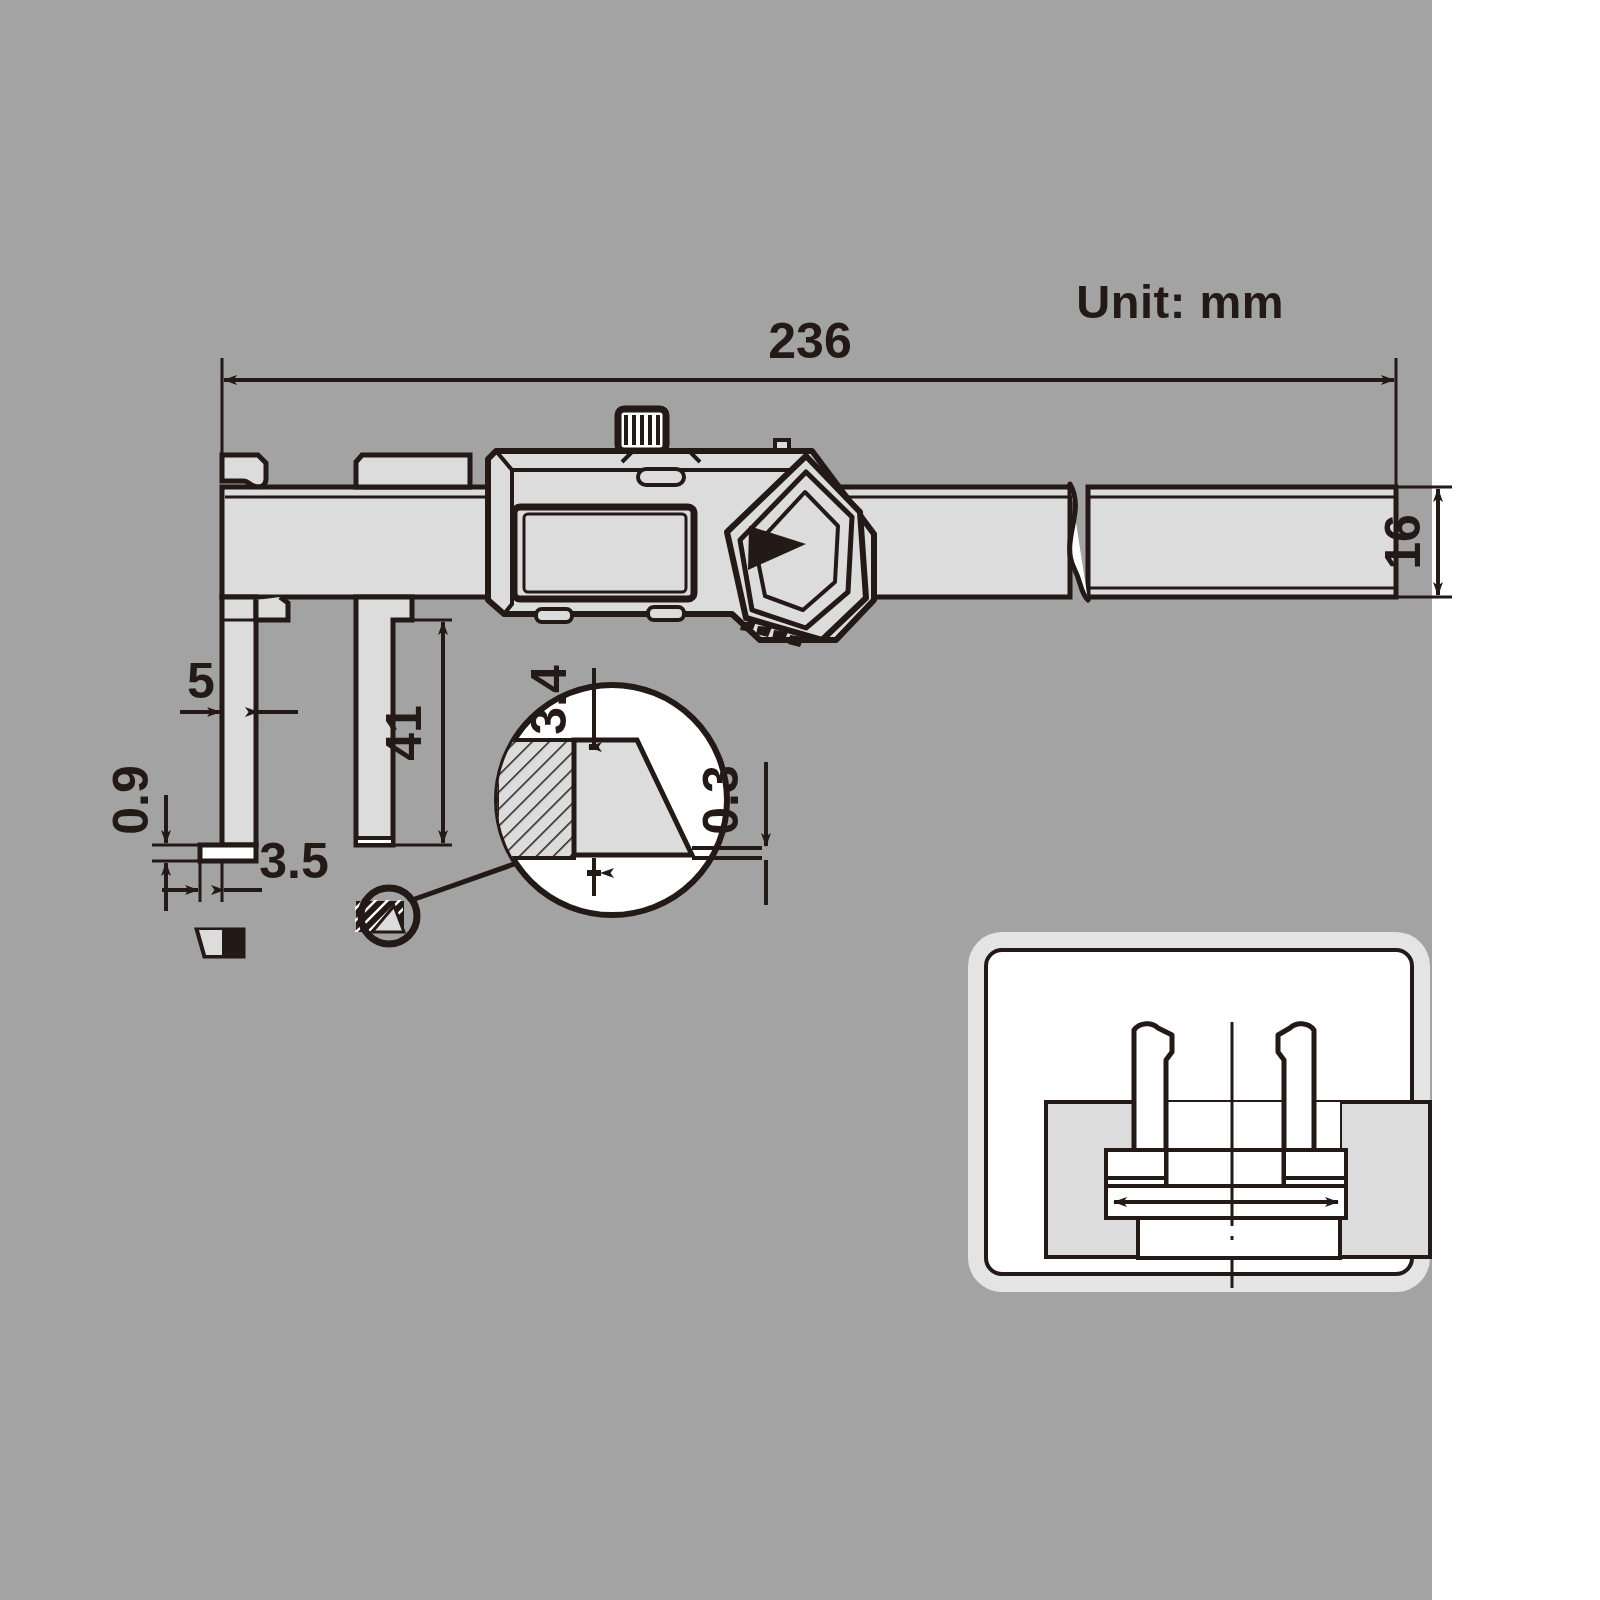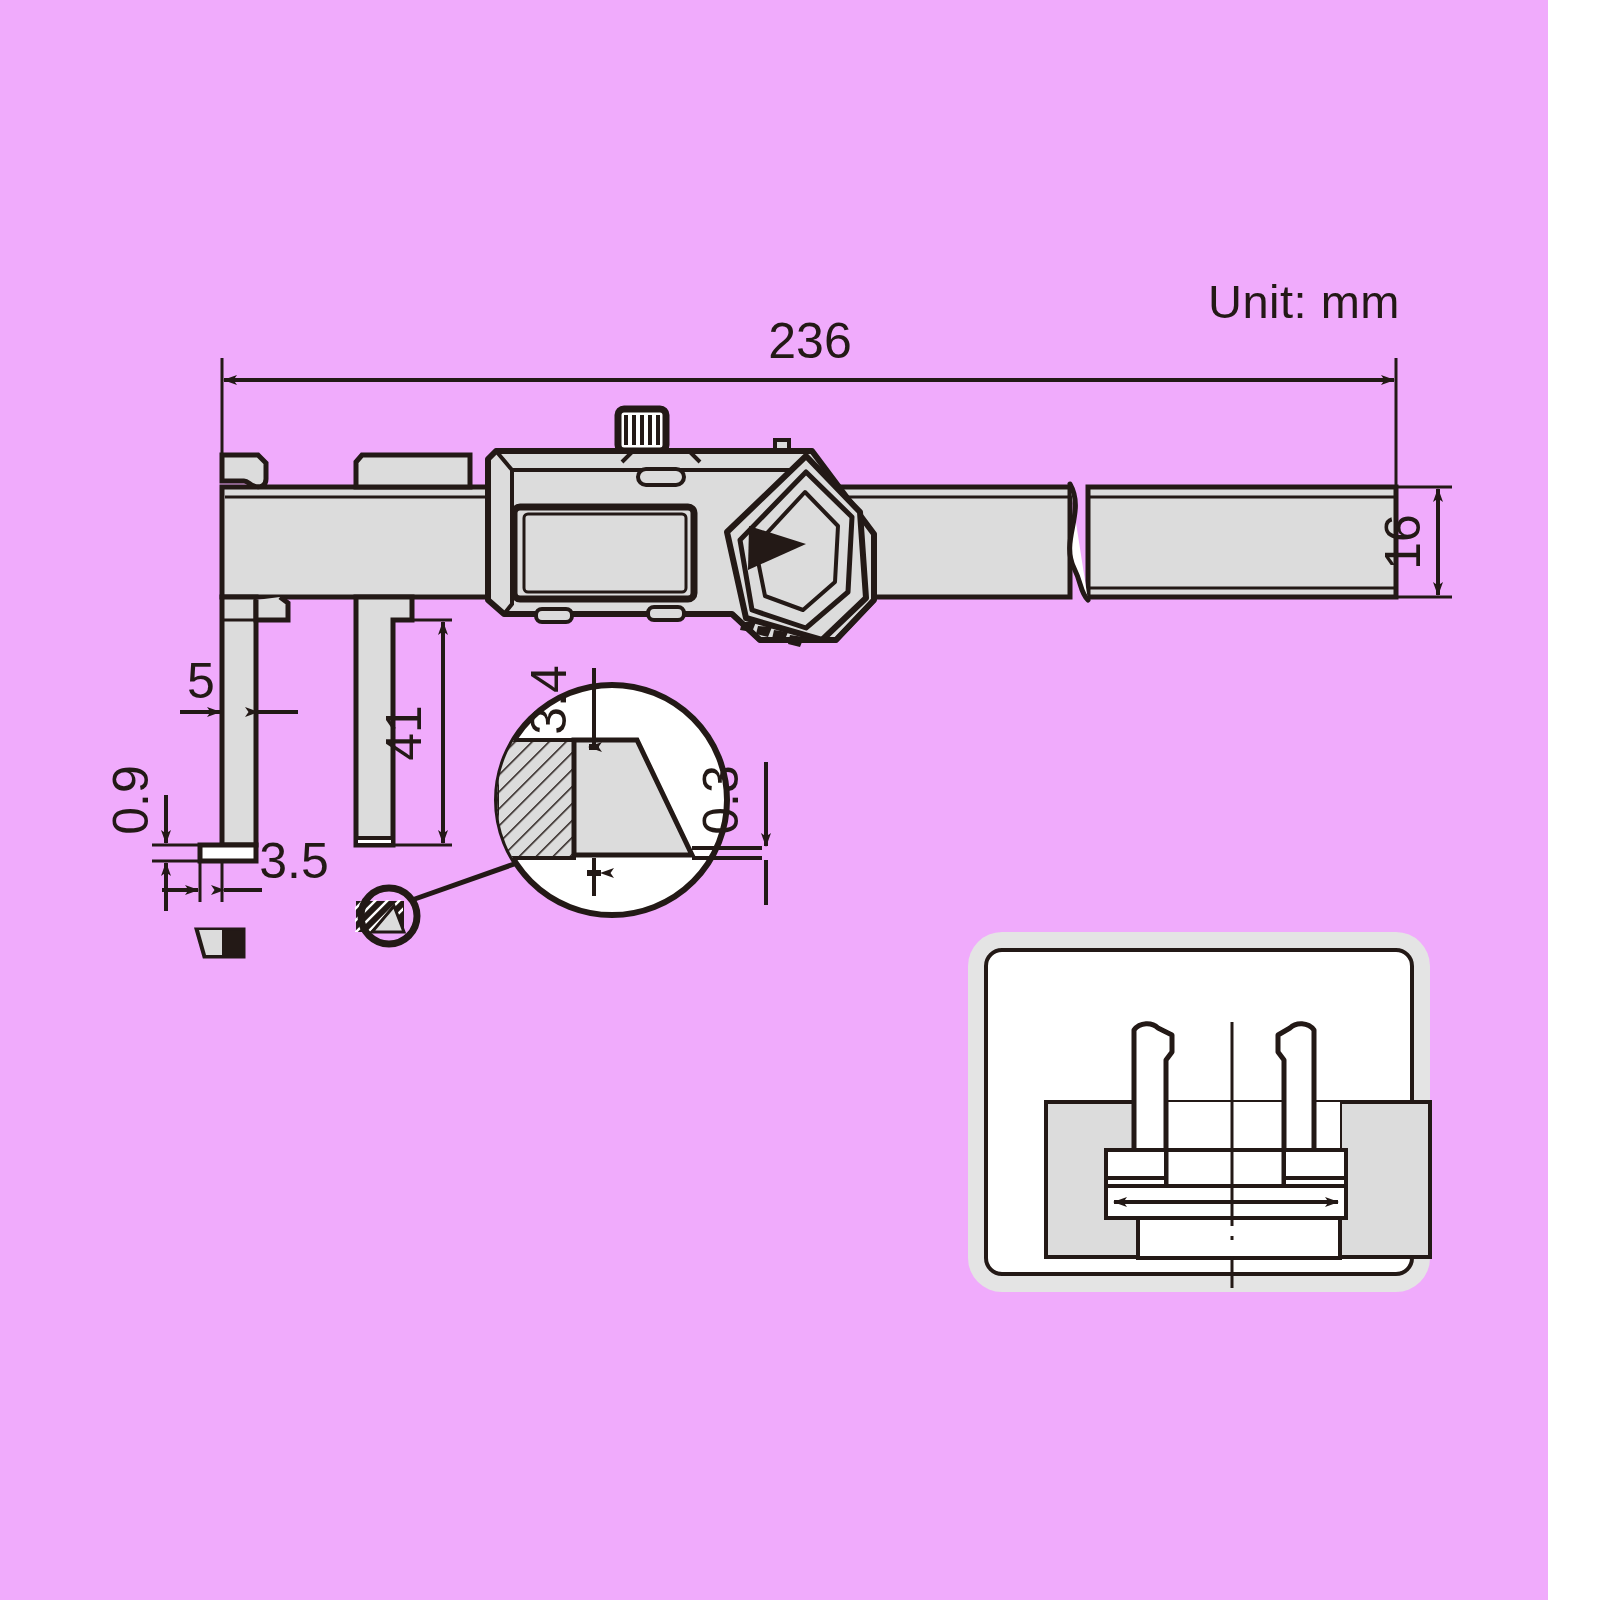--- a/index.html
+++ b/index.html
@@ -10,23 +10,24 @@
   }
   body {
     width: 1600px;
     height: 1600px;
     font-family: "Liberation Sans", sans-serif;
     color: #231916;
     overflow: hidden;
   }
   #stage {
     position: relative;
-    width: 1548px;
+    width: 1432px;
     height: 1600px;
-    background: #f0abfc;
+    background: #a3a3a3;
+    font-weight: bold;
   }
   #drawing {
     position: absolute;
     left: 0;
     top: 0;
     width: 1600px;
     height: 1600px;
     display: block;
   }
   .unit-note {

